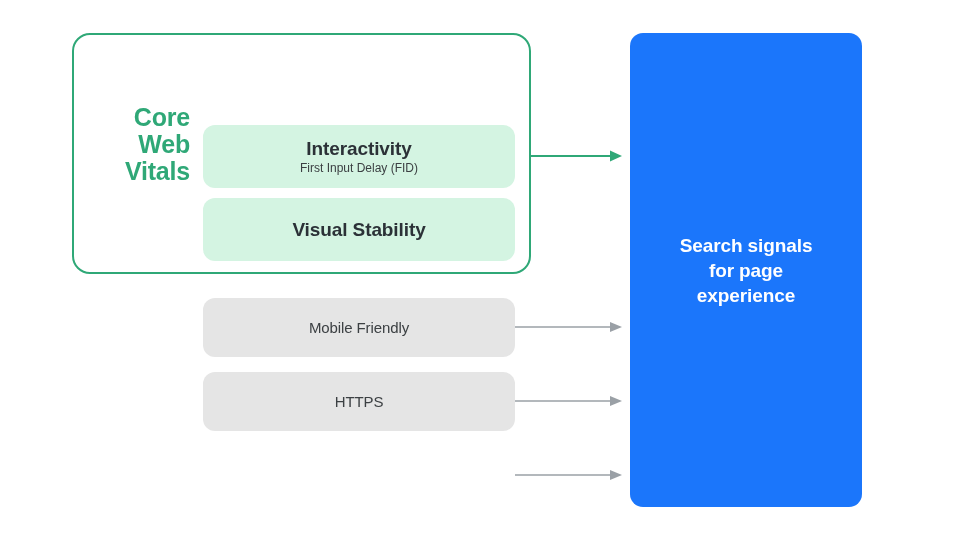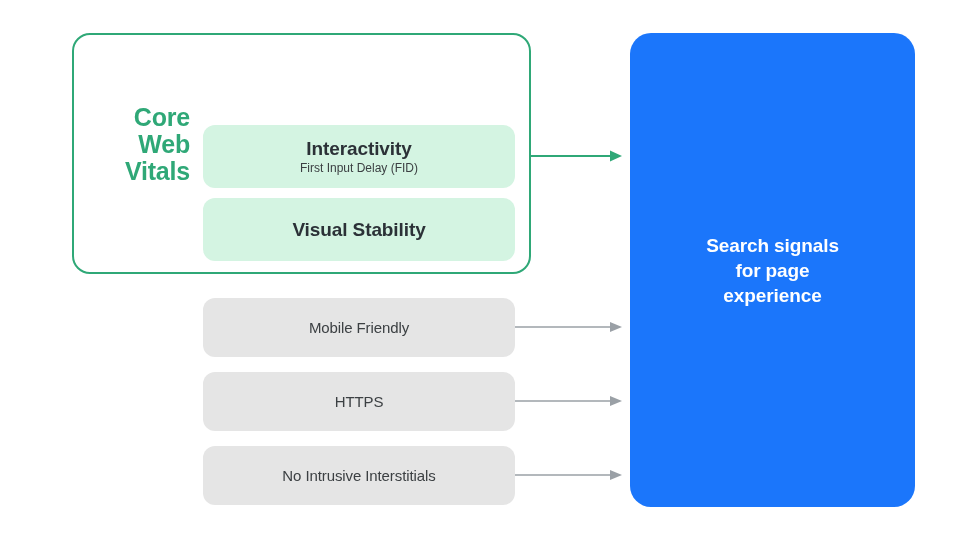--- a/index.html
+++ b/index.html
@@ -96,24 +96,24 @@
   .arrow-green { left: 529px; top: 149px; width: 94px; }
   .arrow-gray1 { left: 515px; top: 320px; width: 108px; }
   .arrow-gray2 { left: 515px; top: 394px; width: 108px; }
   .arrow-gray3 { left: 515px; top: 468px; width: 108px; }
 
   
   .blue-panel {
     position: absolute;
     left: 630px;
     top: 33px;
-    width: 285px;
+    width: 232px;
     height: 474px;
     background: #1B76FB;
-    border-radius: 21px;
+    border-radius: 13px;
     display: flex;
     align-items: center;
     justify-content: center;
   }
   .blue-text {
     color: #ffffff;
     font-size: 19px;
     font-weight: bold;
     line-height: 25px;
     text-align: center;
@@ -144,23 +144,20 @@
   </div>
 
   <div class="pill pill-gray row-g1">
     <div class="pill-title">Mobile Friendly</div>
   </div>
 
   <div class="pill pill-gray row-g2">
     <div class="pill-title">HTTPS</div>
   </div>
 
-  <div class="pill pill-gray row-g3">
-    <div class="pill-title">No Intrusive Interstitials</div>
-  </div>
 
   <svg class="arrow arrow-green" viewBox="0 0 94 14">
     <line x1="0" y1="7" x2="82" y2="7" stroke="#2FA877" stroke-width="2"></line>
     <polygon points="81,1.5 93,7 81,12.5" fill="#2FA877"></polygon>
   </svg>
 
   <svg class="arrow arrow-gray1" viewBox="0 0 108 14">
     <line x1="0" y1="7" x2="96" y2="7" stroke="#9AA0A6" stroke-width="1.6"></line>
     <polygon points="95,2 107,7 95,12" fill="#9AA0A6"></polygon>
   </svg>

